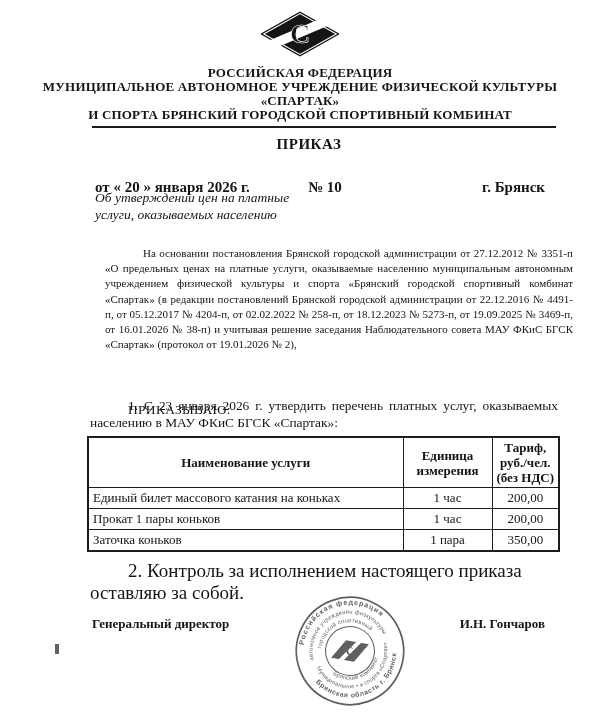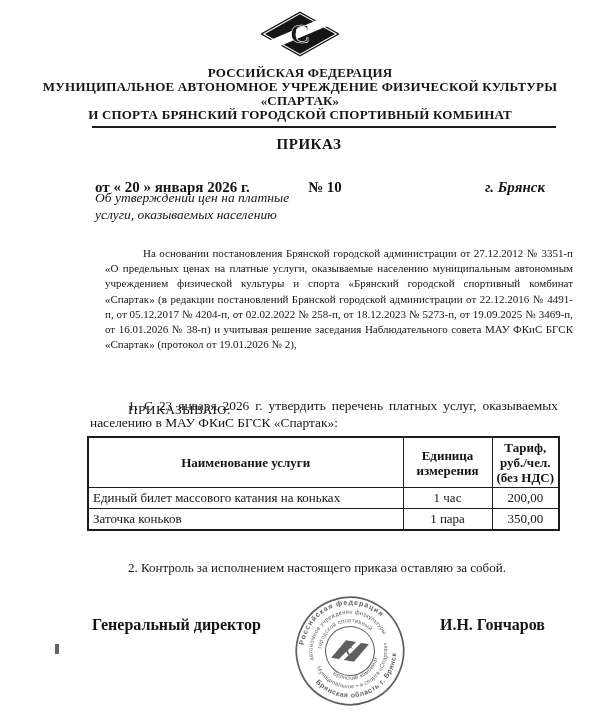--- a/index.html
+++ b/index.html
@@ -14,21 +14,21 @@
   .hdr { position:absolute; left:0; top:66px; width:100%; text-align:center;
          font-weight:bold; font-size:13px; line-height:14px; letter-spacing:.2px; }
   .hdr div { white-space:nowrap; }
   .rule { position:absolute; left:92px; top:126px; width:464px; height:2px; background:#1c1c1c; }
   .order-title { position:absolute; left:9px; top:136px; width:100%; text-align:center;
                  font-weight:bold; font-size:15px; letter-spacing:.5px; }
   .meta { position:absolute; left:0; top:179px; width:100%; height:18px;
           font-weight:bold; font-size:15px; }
   .meta .m-date { position:absolute; left:95px; }
   .meta .m-num  { position:absolute; left:308px; }
-  .meta .m-city { position:absolute; right:55px;font-style:italic; }
+  .meta .m-city { position:absolute; right:55px; }
   .subject { position:absolute; left:95px; top:189px; width:240px;
              font-weight:normal; font-style:italic; font-size:13.5px; line-height:17px; }
   .preamble { position:absolute; left:105px; top:246px; width:468px;
               font-size:11px; line-height:15.2px; text-align:justify; text-indent:38px; }
   .resolve { position:absolute; left:128px; top:374px; font-size:13.5px; letter-spacing:.3px;margin-top:28px; }
   .item1 { position:absolute; left:90px; top:398px; width:468px;
            font-size:13.4px; line-height:16.5px; text-align:justify; text-indent:38px; }
   .price-table { position:absolute; left:87px; top:436px; width:471px;
                  border-collapse:collapse; table-layout:fixed; font-size:13px; }
   .price-table th, .price-table td { border:1px solid #1c1c1c; }
@@ -36,24 +36,24 @@
   .price-table th { font-weight:bold; text-align:center; vertical-align:middle;
                     height:50px; padding:2px 3px; line-height:15px; }
   .price-table td { height:21px; padding:1px 4px; }
   .col-name { width:315px; }
   .col-unit { width:89px; }
   .col-tariff { width:67px; }
   td.c-name { text-align:left; }
   td.c-unit, td.c-tariff { text-align:center; }
   th.pre { white-space:pre-line; }
   .item2 { position:absolute; left:90px; top:560px; width:468px;
-           font-size:13px; text-indent:38px; }
+           font-size:19px; text-indent:38px; }
   .sig-row { position:absolute; left:92px; top:616px; width:453px;
              display:flex; justify-content:space-between;
-             font-weight:bold; font-size:16px; }
+             font-weight:bold; font-size:13px; }
   .stamp-wrap { position:absolute; left:283px; top:584px; width:134px; height:134px;
                 opacity:.82; }
   .speck { position:absolute; left:55px; top:644px; width:4px; height:10px;
            background:#2c2c2c; opacity:.75; }
   .stamp-text { font-family:"Liberation Sans","DejaVu Sans",sans-serif; fill:#3d3d3d; }
 </style>
 </head>
 <body>
 
 <div class="page">
@@ -111,20 +111,25 @@
 (без НДС)</th>
       </tr>
     </thead>
     <tbody>
       <tr>
         <td class="c-name">Единый билет массового катания на коньках</td>
         <td class="c-unit">1 час</td>
         <td class="c-tariff">200,00</td>
       </tr>
       <tr>
+        <td class="c-name">Прокат 1 пары коньков</td>
+        <td class="c-unit">1 час</td>
+        <td class="c-tariff">200,00</td>
+      </tr>
+      <tr>
         <td class="c-name">Заточка коньков</td>
         <td class="c-unit">1 пара</td>
         <td class="c-tariff">350,00</td>
       </tr>
     </tbody>
   </table>
 
   <div class="item2">2. Контроль за исполнением настоящего приказа оставляю за собой.</div>
 
   <div class="sig-row">

